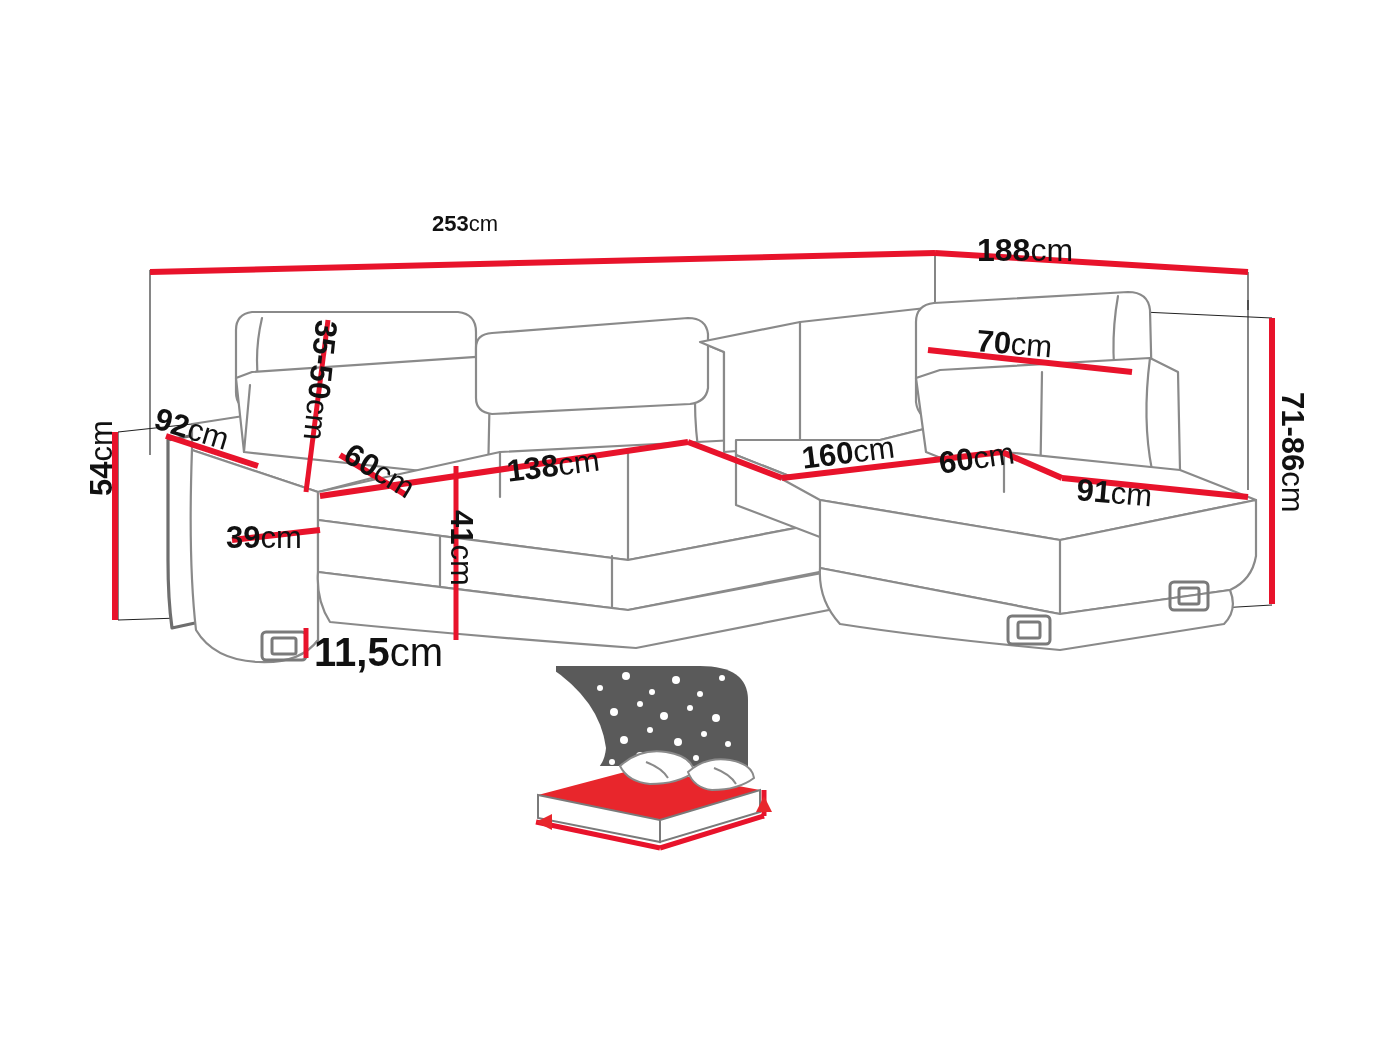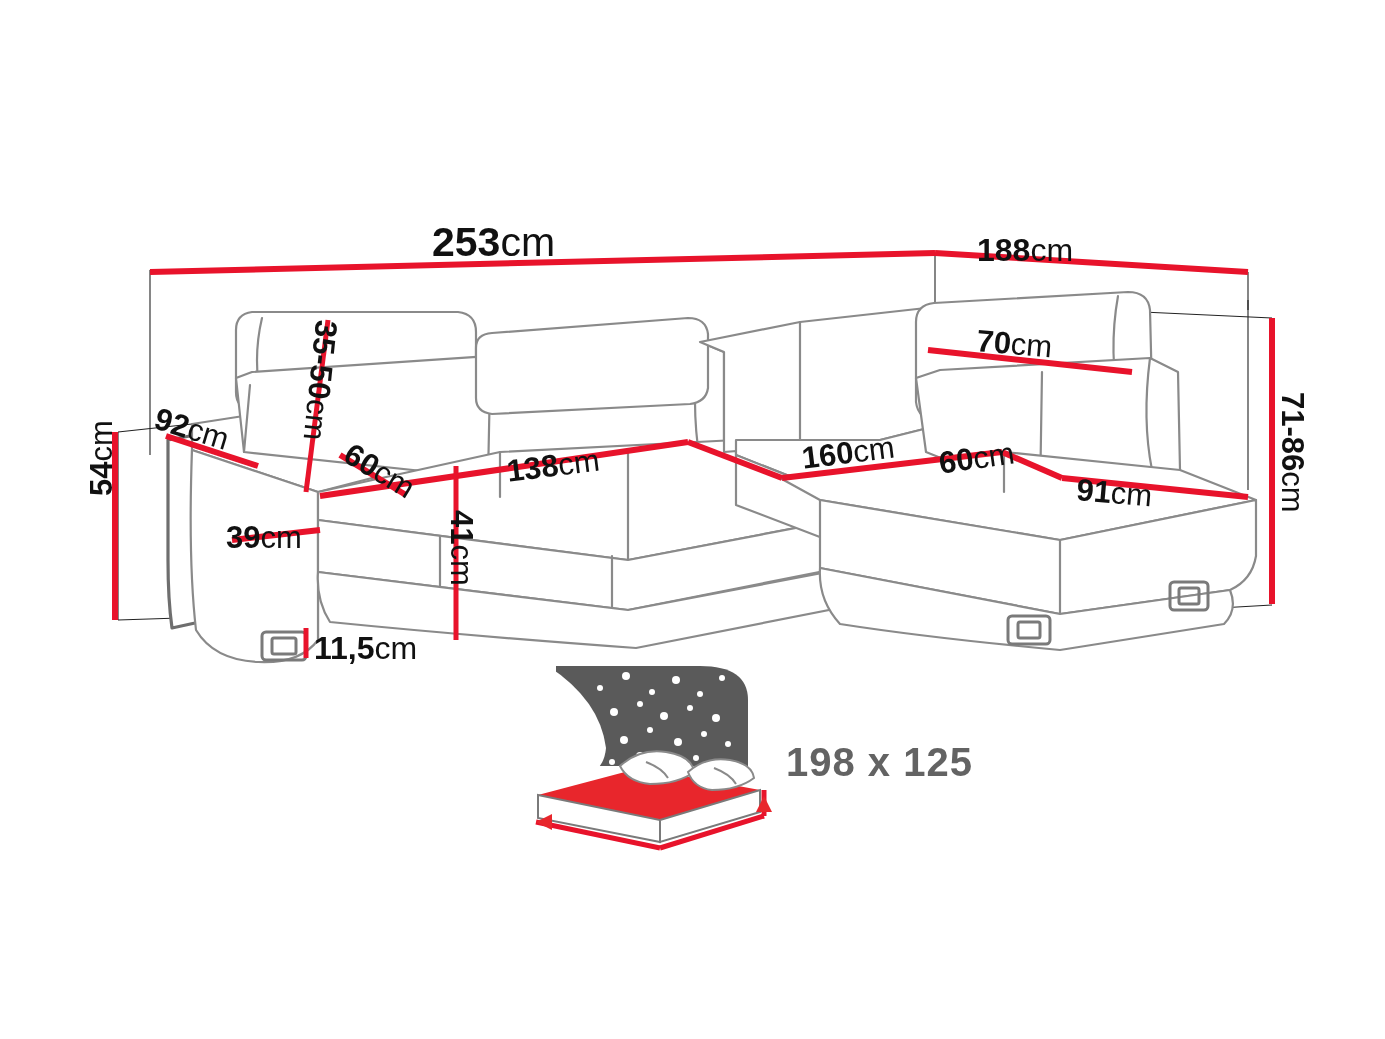--- a/index.html
+++ b/index.html
@@ -215,21 +215,21 @@
 
     <path class="redt" d="M536 822 L660 848"></path>
     <path class="redt" d="M660 848 L764 816"></path>
     <path class="redt" d="M764 816 L764 790"></path>
     <path fill="#e8262c" d="M536 822 L552 814 L552 830 Z"></path>
     <path fill="#e8262c" d="M764 796 L756 812 L772 812 Z"></path>
   </g>
 
 </svg>
 
-<div class="dimlabel" style="left:432px; top:222px; font-size:41px;">
+<div class="dimlabel" style="left:432px; top:213px; font-size:22px;">
   <span class="num">253</span><span class="unit">cm</span>
 </div>
 
 <div class="dimlabel" style="left:977px; top:234px; font-size:32px;">
   <span class="num">188</span><span class="unit">cm</span>
 </div>
 
 <div class="dimlabel" style="left:160px; top:403px; font-size:31px; transform:rotate(17deg); transform-origin:left top;">
   <span class="num">92</span><span class="unit">cm</span>
 </div>
@@ -267,23 +267,22 @@
 </div>
 
 <div class="dimlabel" style="left:226px; top:522px; font-size:31px;">
   <span class="num">39</span><span class="unit">cm</span>
 </div>
 
 <div class="dimlabel" style="left:477px; top:510px; font-size:31px; transform:rotate(90deg); transform-origin:left top;">
   <span class="num">41</span><span class="unit">cm</span>
 </div>
 
-<div class="dimlabel" style="left:314px; top:632px; font-size:32px;">
+<div class="dimlabel" style="left:314px; top:632px; font-size:40px;">
   <span class="num">11,5</span><span class="unit">cm</span>
 </div>
 
 <div class="dimlabel" style="left:86px; top:496px; font-size:31px; transform:rotate(-90deg); transform-origin:left top;">
   <span class="num">54</span><span class="unit">cm</span>
 </div>
 
-<div class="bedlabel" style="left:786px; top:742px;">198 x 125</div>
 
 </div>
 
 </body></html>

